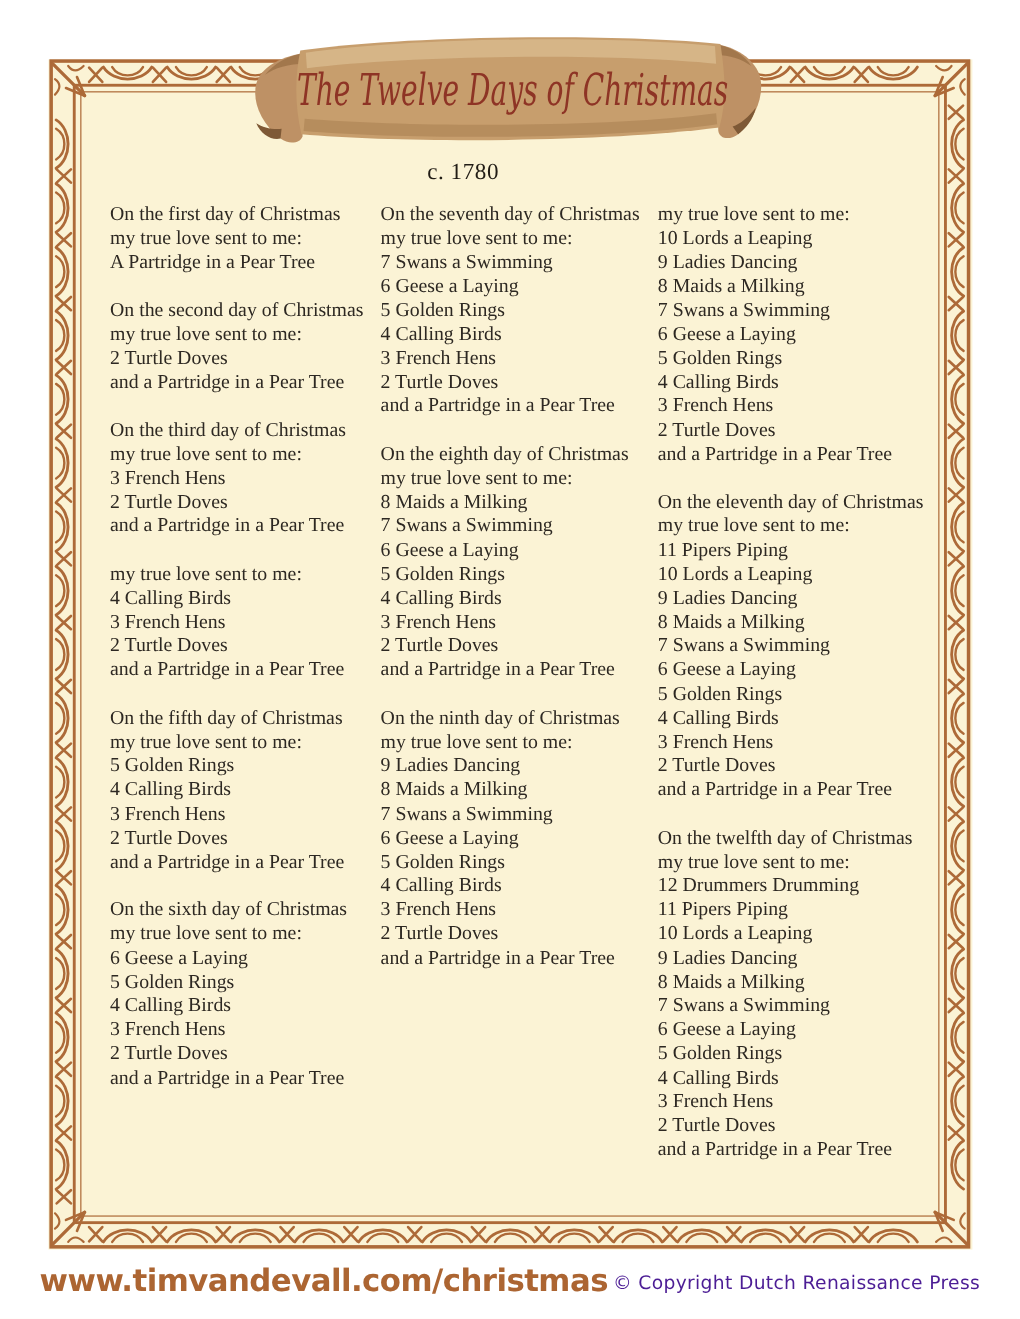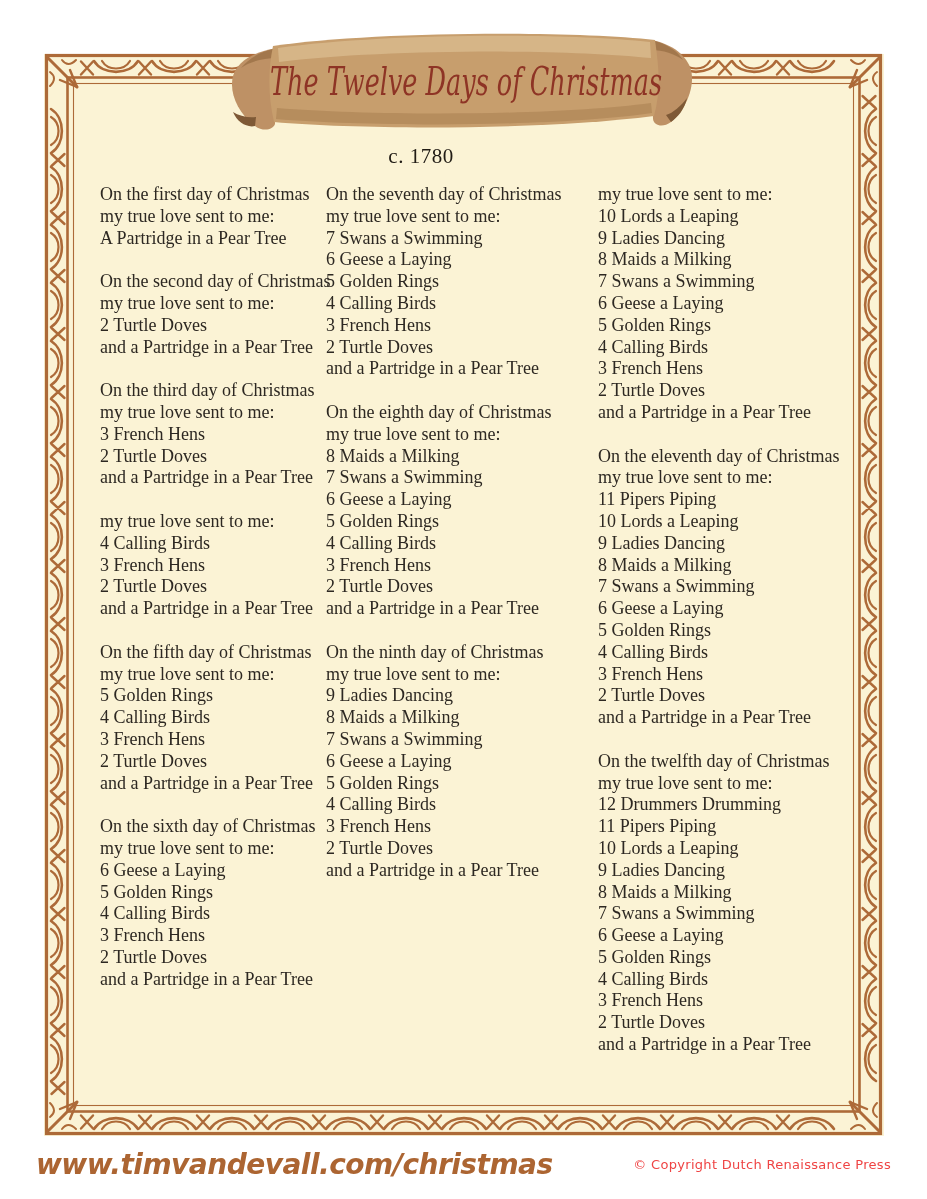--- a/index.html
+++ b/index.html
@@ -16,32 +16,32 @@
   #banner{position:absolute;left:225px;top:16px;width:475px;height:126px;}
   .subtitle{
     position:absolute;left:0;top:144px;width:842px;text-align:center;
     font-size:21px;color:#211c15;letter-spacing:0.5px;
   }
   .col{
     position:absolute;top:184px;
     font-size:18px;line-height:21.8px;color:#2d2822;white-space:nowrap;
   }
   .col-1{left:100px;width:252px;}
-  .col-2{left:326px;width:252px;}
+  .col-2{left:346px;width:252px;}
   .col-3{left:598px;width:280px;}
   .verse{margin-bottom:21.8px;}
   .footer-url{
     position:absolute;left:36px;top:1148px;
-    font-family:"DejaVu Sans", sans-serif;font-style:italic;font-weight:700;
+    font-family:"DejaVu Sans", sans-serif;font-weight:700;
     font-size:28px;letter-spacing:-0.5px;color:#AC6532;
   }
   .footer-copyright{
     position:absolute;right:36px;top:1157px;
     font-family:"DejaVu Sans", sans-serif;font-weight:400;
-    font-size:13px;letter-spacing:0.3px;color:#ef4444;
+    font-size:17px;letter-spacing:0.3px;color:#4c1d95;
   }
 </style>
 </head>
 <body>
 
 <div class="paper"></div>
 
 <svg id="frame" width="927" height="1199">
     <rect x="46.5" y="55.5" width="834" height="1078" fill="none" stroke="#AD6A38" stroke-width="3.2"></rect>
     <rect x="67.5" y="77.5" width="792" height="1034" fill="none" stroke="#AD6A38" stroke-width="2.6"></rect>

